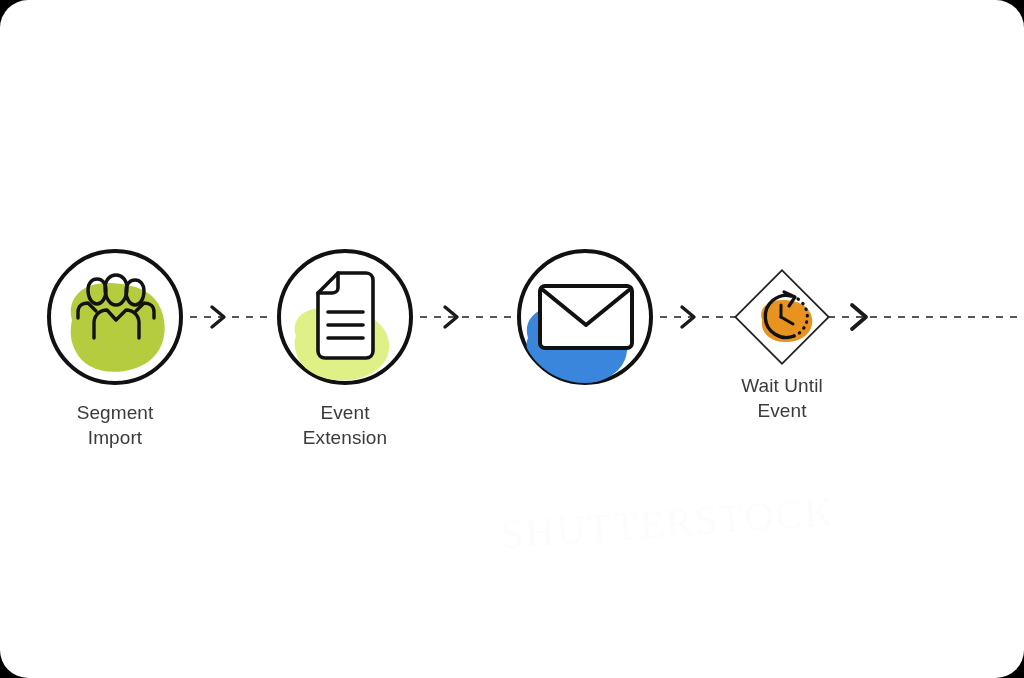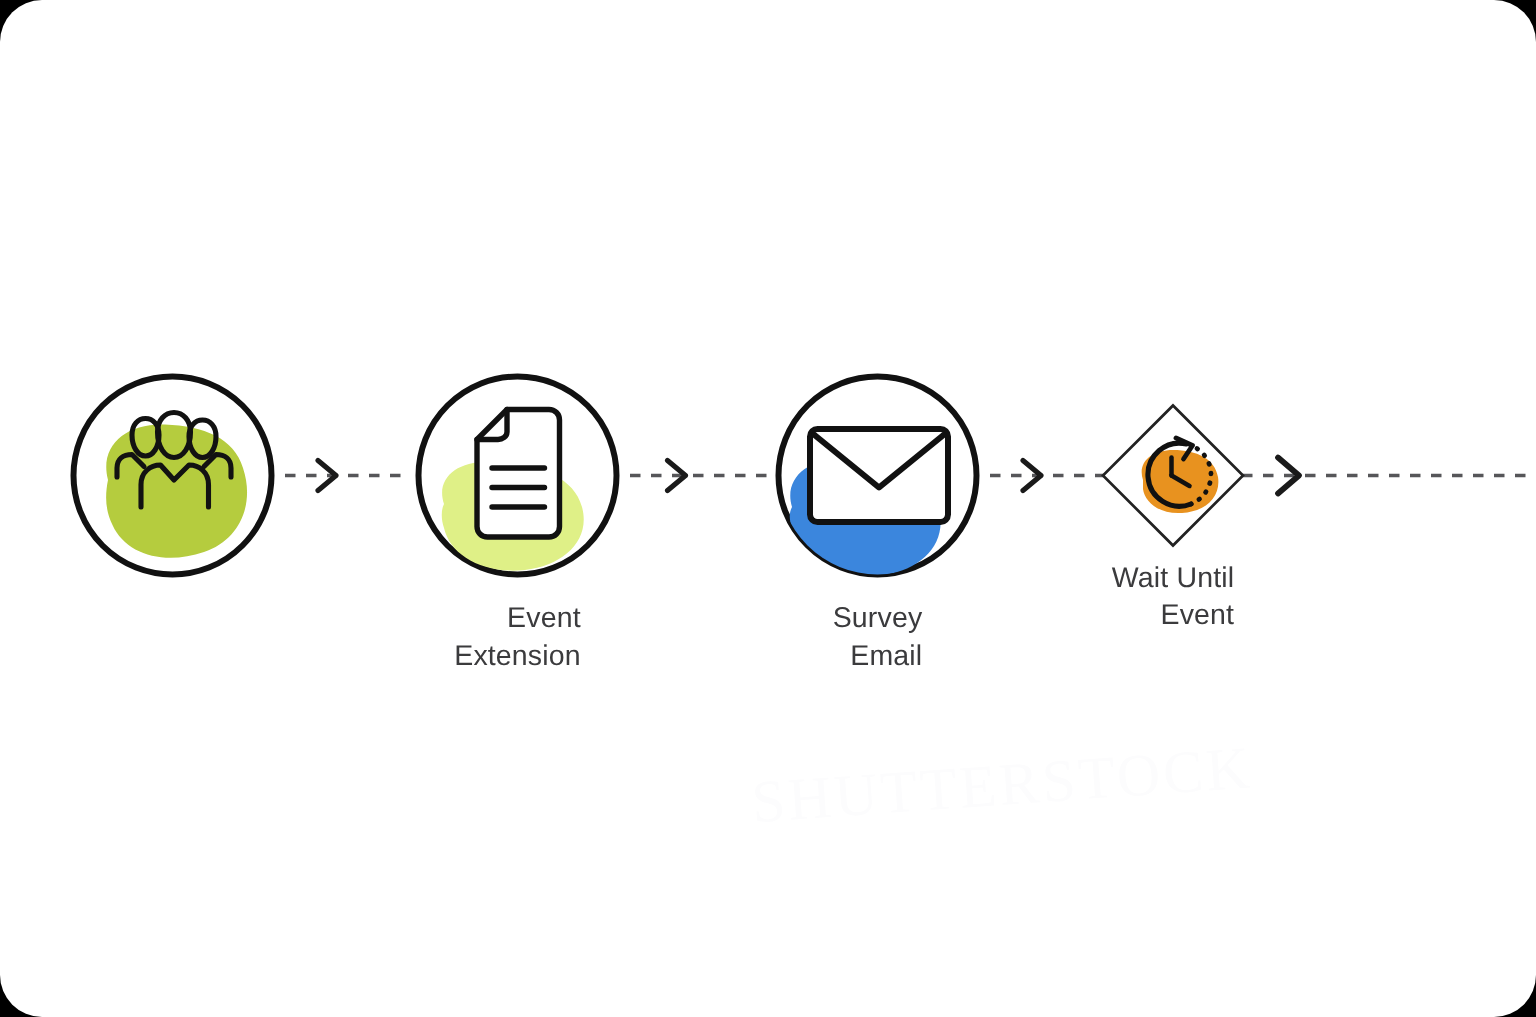--- a/index.html
+++ b/index.html
@@ -25,21 +25,21 @@
   #flow-svg {
     position: absolute;
     left: 0;
     top: 0;
     width: 1024px;
     height: 678px;
     display: block;
   }
   .node-label {
     position: absolute;
-    text-align: right;
+    text-align: center;
     color: #3b3b3d;
     font-family: "Liberation Sans", sans-serif;
     font-size: 19px;
     line-height: 25px;
     letter-spacing: 0.1px;
     white-space: pre-line;
     transform: translateX(-50%);
     pointer-events: none;
   }
   .watermark {
@@ -179,25 +179,25 @@
         <path d="M 791 296
                  A 21 21 0 1 0 794 336" fill="none" stroke="#111111" stroke-width="3.4" stroke-linecap="round"></path>
         <path d="M 798 299 A 21 21 0 0 1 794 336" fill="none" stroke="#111111" stroke-width="3.2" stroke-linecap="round" stroke-dasharray="0.5 6"></path>
         <path d="M 784 292 L 795 297 L 789 306" fill="none" stroke="#111111" stroke-width="3.2" stroke-linecap="round" stroke-linejoin="round"></path>
         <line x1="781" y1="317" x2="781" y2="305" stroke="#111111" stroke-width="3" stroke-linecap="round"></line>
         <line x1="781" y1="317" x2="793" y2="324" stroke="#111111" stroke-width="3" stroke-linecap="round"></line>
       </g>
     </g>
   </svg>
 
+  <div class="node-label" style="left:115px; top:400px;">Segment
+Import</div>
 
   <div class="node-label" style="left:345px; top:400px;">Event
 Extension</div>
 
-  <div class="node-label" style="left:585px; top:400px;">Survey
-Email</div>
 
   <div class="node-label" style="left:782px; top:373px;">Wait Until
 Event</div>
 
   <div class="watermark" style="left:668px; top:523px;">SHUTTERSTOCK</div>
 
 </div>
 
 </body></html>

